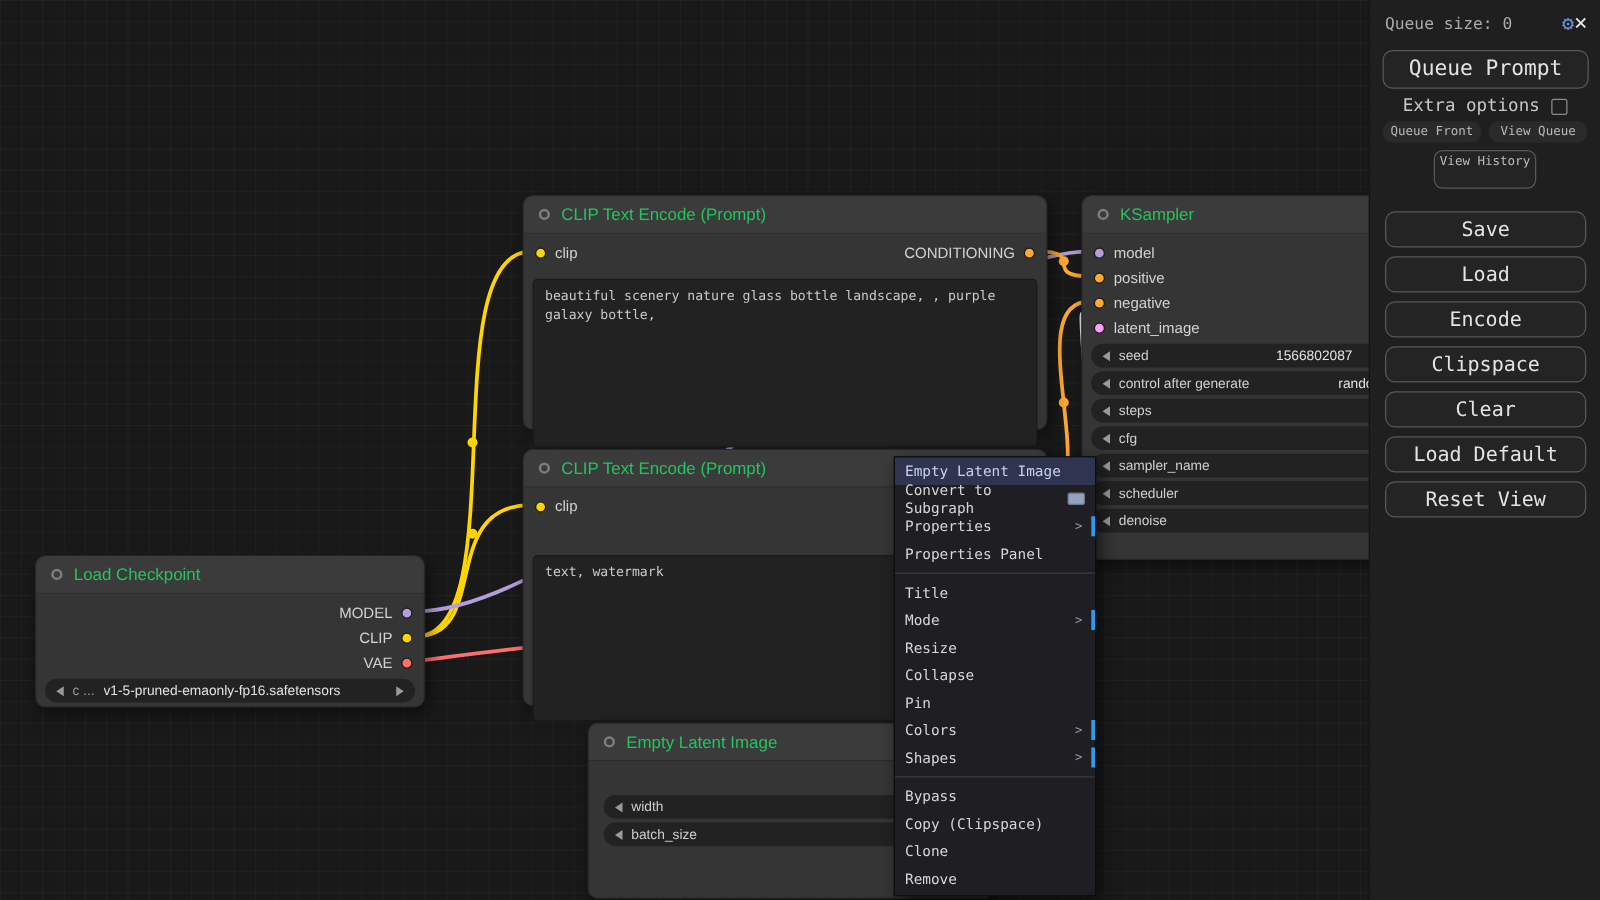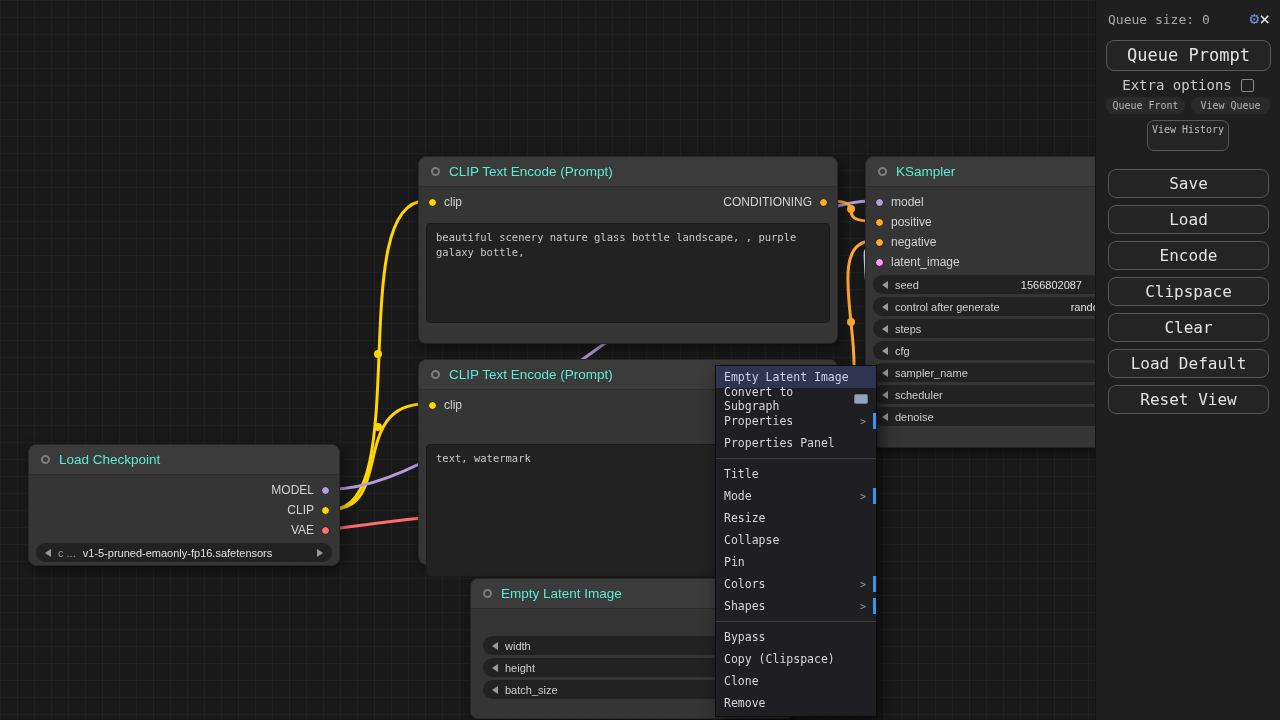--- a/index.html
+++ b/index.html
@@ -13,21 +13,21 @@
       linear-gradient(rgba(255,255,255,0.03) 1px, transparent 1px),
       linear-gradient(90deg, rgba(255,255,255,0.03) 1px, transparent 1px);
     background-size:17px 17px; }
   svg.wires { position:absolute; inset:0; z-index:1; pointer-events:none; }
 
   
   .node { position:absolute; z-index:2; background:#353535; border:1px solid #272727;
           border-radius:8px; box-shadow:3px 4px 12px rgba(0,0,0,.5); }
   .node-title { height:30px; display:flex; align-items:center; gap:9px; padding:0 12px;
                 background:#3b3b3b; border-radius:8px 8px 0 0; border-bottom:1px solid #2c2c2c;
-                color:#5eead4; font-size:13.5px; white-space:nowrap; overflow:hidden; }
+                color:#22c55e; font-size:13.5px; white-space:nowrap; overflow:hidden; }
   .collapse-dot { width:9px; height:9px; border-radius:50%; border:2px solid #7d7d7d; flex:0 0 auto; }
   .slot-row { display:flex; align-items:center; justify-content:space-between;
               height:20px; padding:0 9px; color:#d2d2d2; font-size:12px; }
   .slot { display:flex; align-items:center; gap:7px; white-space:nowrap; }
   .dot { width:9px; height:9px; border-radius:50%; border:1px solid #1a1a1a; flex:0 0 auto; }
   .dot-clip   { background:var(--clip); }
   .dot-cond   { background:var(--cond); }
   .dot-model  { background:var(--model); }
   .dot-vae    { background:var(--vae); }
   .dot-latent { background:var(--latent); }
@@ -118,21 +118,21 @@
       <div class="slot-row" style="margin-top:5px;">
         <div class="slot">
           <span class="dot dot-clip"></span>
           <span>clip</span>
         </div>
         <div class="slot">
           <span>CONDITIONING</span>
           <span class="dot dot-cond"></span>
         </div>
       </div>
-      <div class="textarea" style="top:66px;height:100px;">beautiful scenery nature glass bottle landscape, , purple galaxy bottle,</div>
+      <div class="textarea" style="top:66px;height:135px;">beautiful scenery nature glass bottle landscape, , purple galaxy bottle,</div>
     </div>
 
     <div class="node" style="left:418px;top:359px;width:420px;height:206px;">
       <div class="node-title">
         <span class="collapse-dot"></span>
         <span>CLIP Text Encode (Prompt)</span>
       </div>
       <div class="slot-row" style="margin-top:5px;">
         <div class="slot">
           <span class="dot dot-clip"></span>
@@ -241,25 +241,20 @@
 
     <div class="node" style="left:470px;top:578px;width:325px;height:141px;">
       <div class="node-title">
         <span class="collapse-dot"></span>
         <span>Empty Latent Image</span>
       </div>
       <div class="spacer-slot"></div>
       <div class="widget" style="margin-left:12px;margin-right:12px;">
         <span class="arr-l"></span>
         <span class="wname">width</span>
-        <span class="wval"></span>
-      </div>
-      <div class="widget" style="margin-left:12px;margin-right:12px;">
-        <span class="arr-l"></span>
-        <span class="wname">height</span>
         <span class="wval"></span>
       </div>
       <div class="widget" style="margin-left:12px;margin-right:12px;">
         <span class="arr-l"></span>
         <span class="wname">batch_size</span>
         <span class="wval"></span>
       </div>
     </div>
 
   </div>

